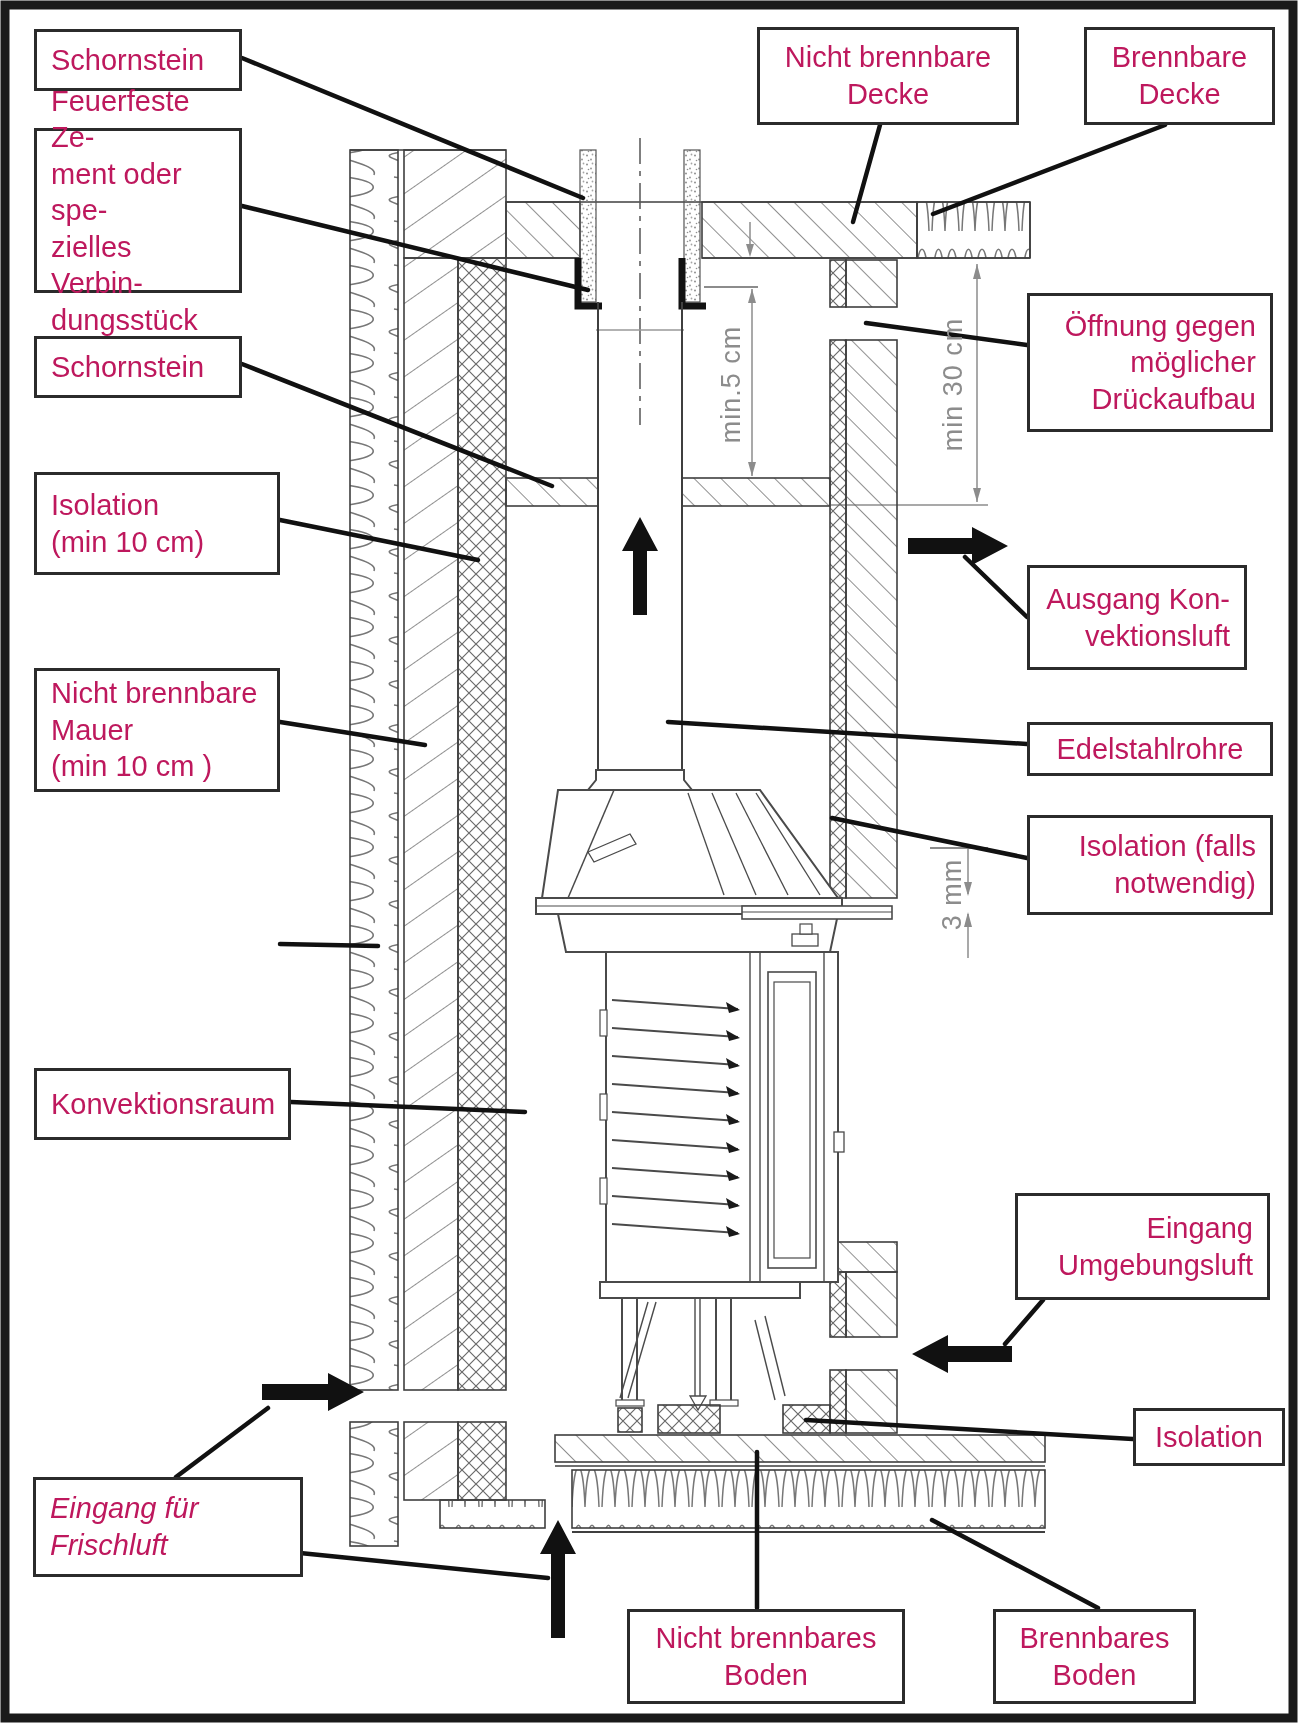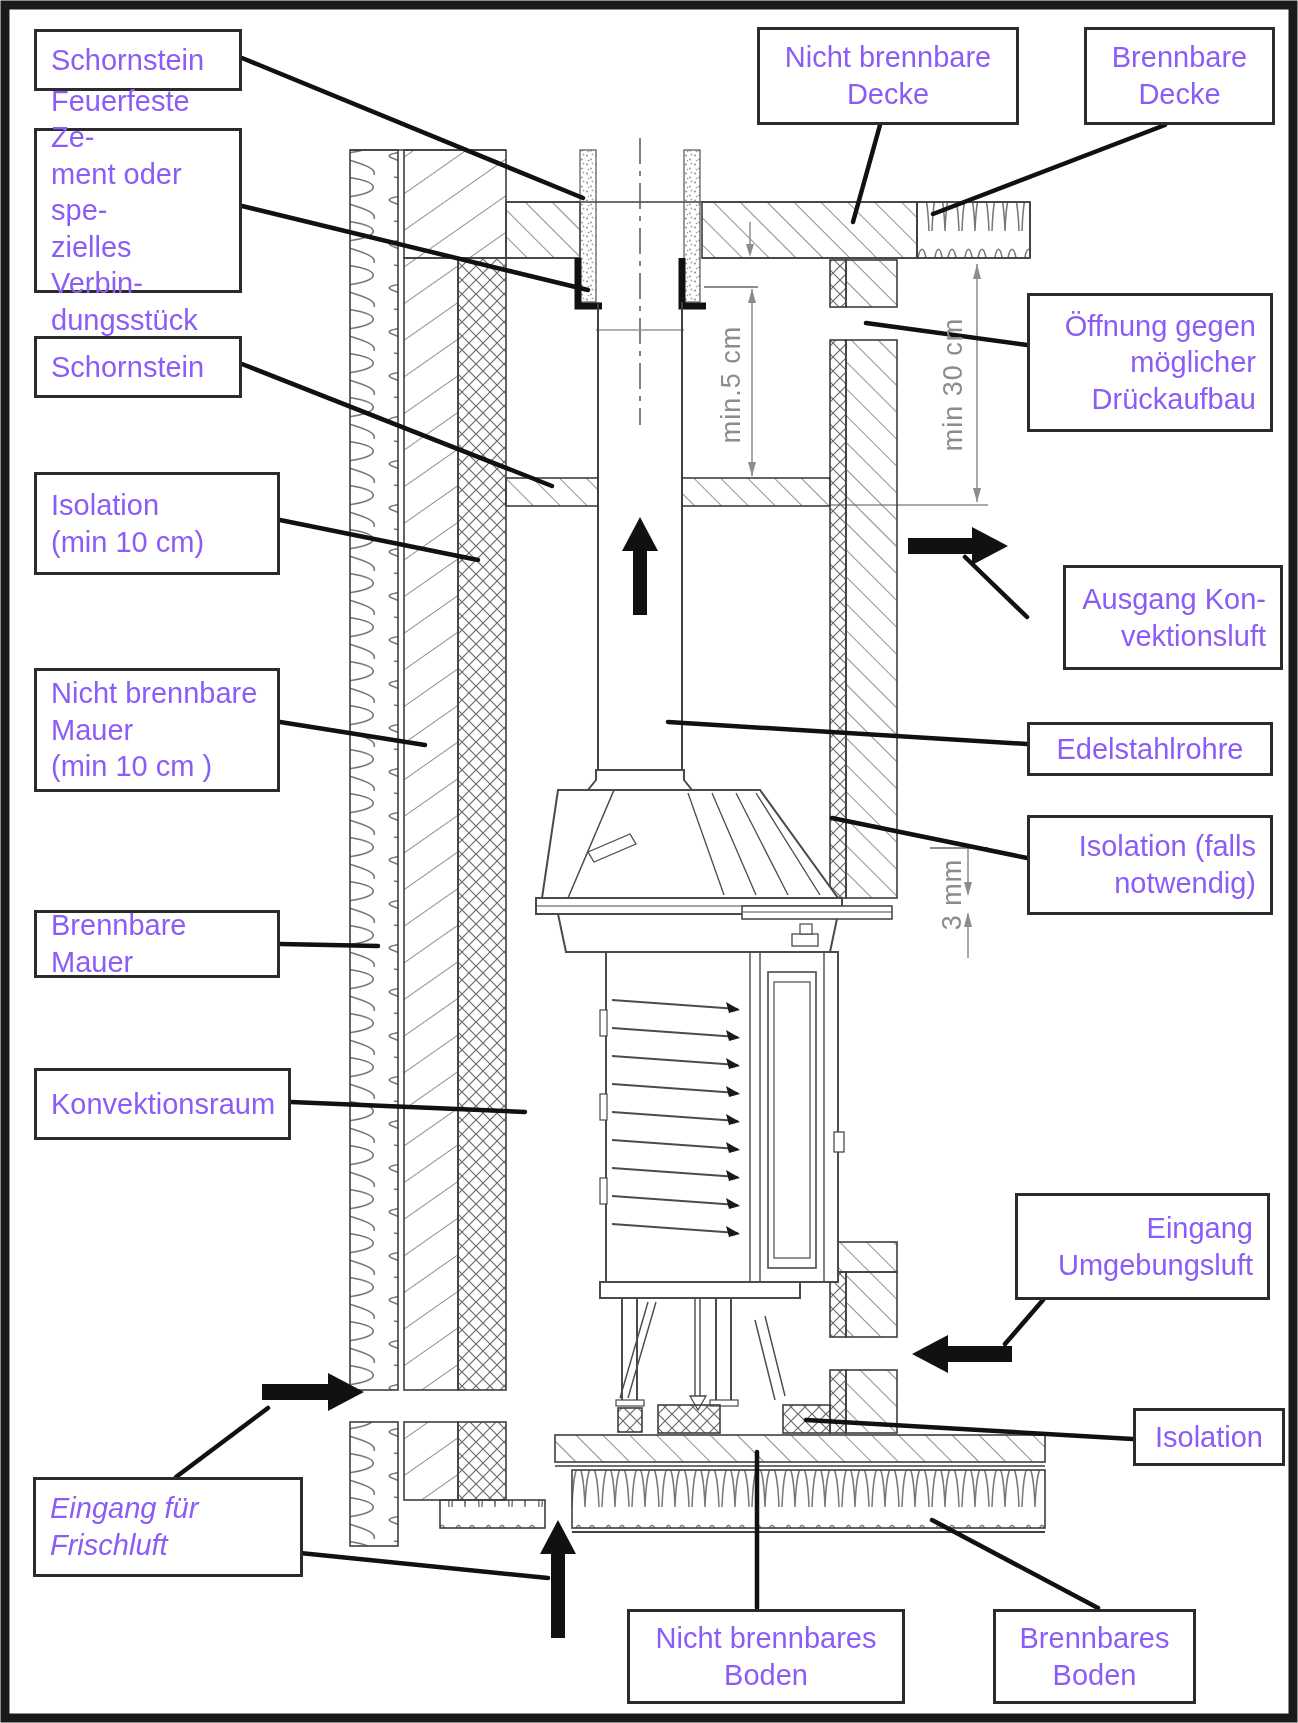--- a/index.html
+++ b/index.html
@@ -3,21 +3,21 @@
 <meta charset="utf-8">
 <style>
   html,body{margin:0;padding:0;background:#e8e8e8;font-family:"Liberation Sans",sans-serif;}
   .stage{position:relative;width:1298px;height:1723px;background:#ffffff;margin:0 auto;overflow:hidden;}
   .art{position:absolute;left:0;top:0;width:1298px;height:1723px;}
   .lbl{
     position:absolute;
     box-sizing:border-box;
     background:#ffffff;
     border:3px solid #2b2b2b;
-    color:#8b5cf6;
+    color:#be185d;
     font-size:29px;
     line-height:1.26;
     white-space:pre-line;
     display:flex;
     align-items:center;
     padding:4px 14px;
     z-index:5;
   }
   .al{justify-content:flex-start;text-align:left;}
   .ac{justify-content:center;text-align:center;}
@@ -263,34 +263,33 @@
   <div class="lbl al" style="left:34px;  top:128px;  width:208px; height:165px;">Feuerfeste Ze-
 ment oder spe-
 zielles  Verbin-
 dungsstück</div>
   <div class="lbl al" style="left:34px;  top:336px;  width:208px; height:62px;">Schornstein</div>
   <div class="lbl al" style="left:34px;  top:472px;  width:246px; height:103px;">Isolation
 (min 10 cm)</div>
   <div class="lbl al" style="left:34px;  top:668px;  width:246px; height:124px;">Nicht brennbare
 Mauer
 (min 10 cm )</div>
-  <div class="lbl al" style="left:34px;  top:910px;  width:246px; height:68px;">Brennbare Mauer</div>
   <div class="lbl al" style="left:34px;  top:1068px; width:257px; height:72px;">Konvektionsraum</div>
   <div class="lbl al" style="left:33px;  top:1477px; width:270px; height:100px;font-style:italic;">Eingang für
 Frischluft</div>
 
   <div class="lbl ac" style="left:757px; top:27px;   width:262px; height:98px;">Nicht brennbare
 Decke</div>
   <div class="lbl ac" style="left:1084px;top:27px;   width:191px; height:98px;">Brennbare
 Decke</div>
 
   <div class="lbl ar" style="left:1027px;top:293px;  width:246px; height:139px;">Öffnung gegen
 möglicher
 Drückaufbau</div>
-  <div class="lbl ar" style="left:1027px;top:565px;  width:220px; height:105px;margin-left:36px;">Ausgang Kon-
+  <div class="lbl ar" style="left:1027px;top:565px;  width:220px; height:105px;">Ausgang Kon-
 vektionsluft</div>
   <div class="lbl ac" style="left:1027px;top:722px;  width:246px; height:54px;">Edelstahlrohre</div>
   <div class="lbl ar" style="left:1027px;top:815px;  width:246px; height:100px;">Isolation (falls
 notwendig)</div>
   <div class="lbl ar" style="left:1015px;top:1193px; width:255px; height:107px;padding-left:16px;">Eingang
 Umgebungsluft</div>
   <div class="lbl ac" style="left:1133px;top:1408px; width:152px; height:58px;">Isolation</div>
 
   <div class="lbl ac" style="left:627px; top:1609px; width:278px; height:95px;">Nicht brennbares
 Boden</div>

